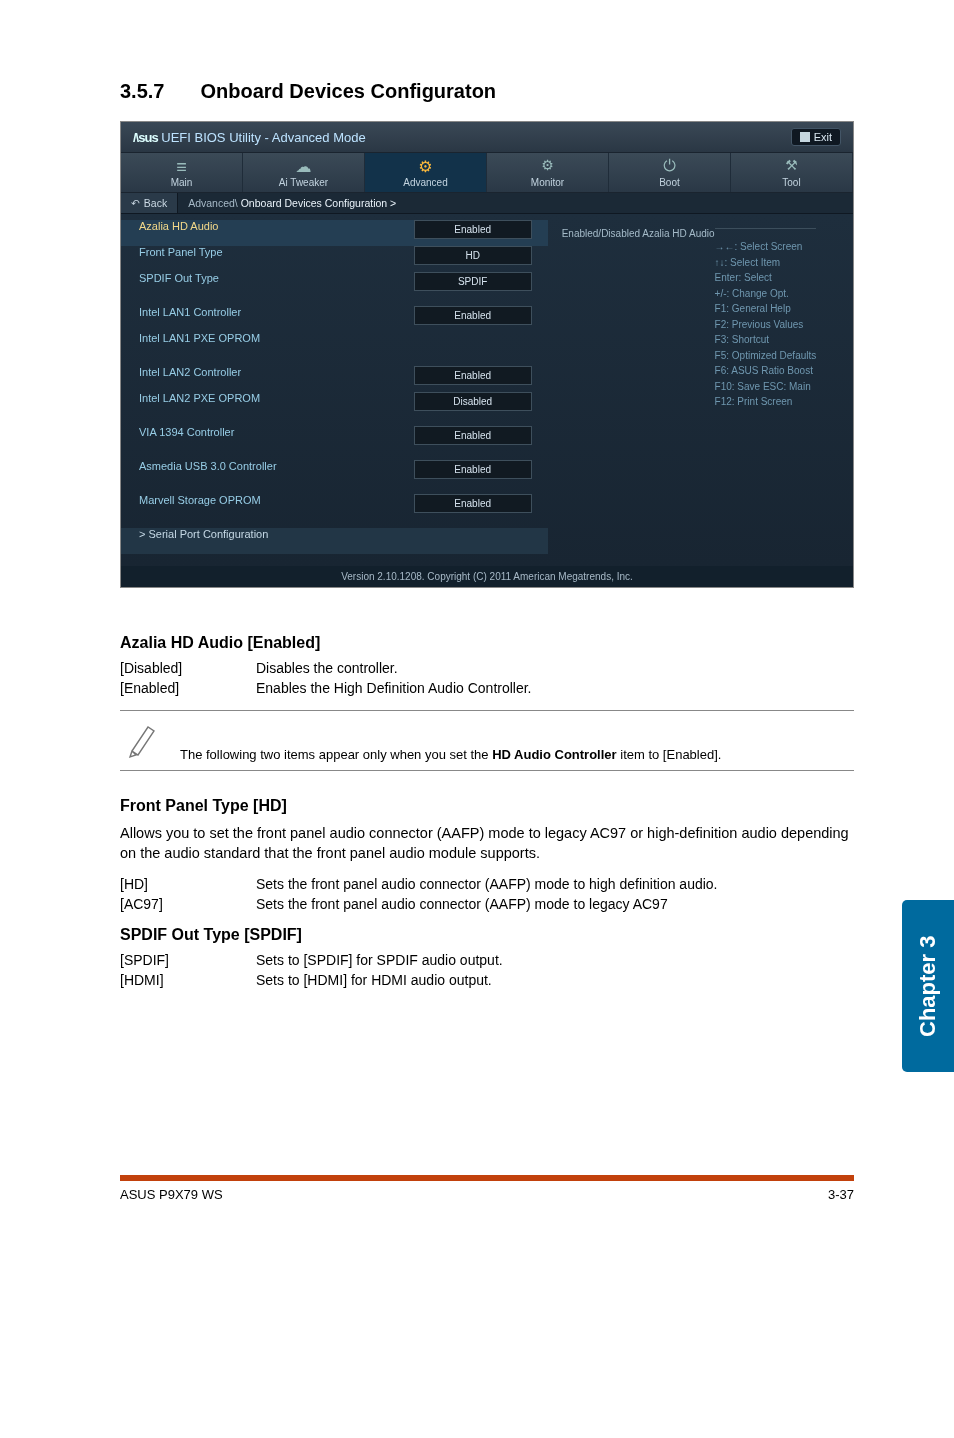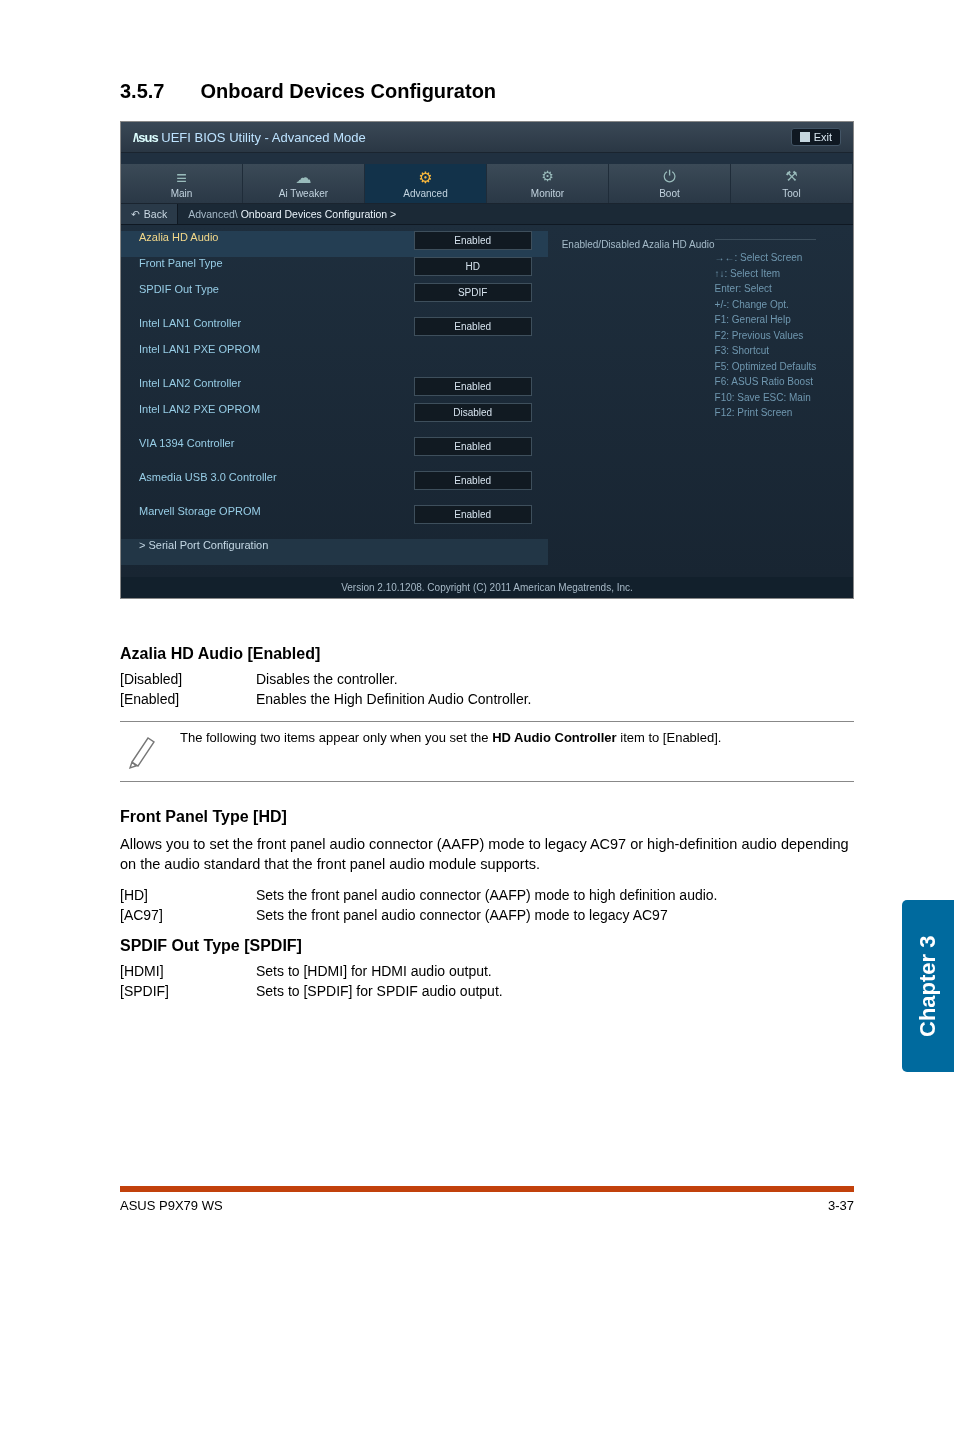--- a/index.html
+++ b/index.html
@@ -38,21 +38,20 @@
   .exit-btn {
     display:flex; align-items:center; gap:4px;
     background:#0f1822; color:#d8e6f0;
     border:1px solid #435566; border-radius:3px;
     padding:2px 8px; font-size:11px;
   }
   .tabs {
     display:flex;
     background: linear-gradient(#3b4a57,#2a3846);
     border-bottom:1px solid #1a242f;
-    margin-top:11px;
   }
   .tab {
     flex:1; text-align:center; padding:4px 0;
     border-right:1px solid #1f2c39; color:#c2d3df; font-size:10px;
   }
   .tab.active { background:#12324a; }
   .tab .icon { display:block; height:18px; margin-bottom:2px; }
   .icon-list::before { content:"\2261"; font-size:18px; color:#9bb; }
   .icon-cloud::before { content:"\2601"; font-size:16px; color:#9bb; }
   .icon-gear::before { content:"\2699"; font-size:16px; color:#fab83c; }
@@ -92,21 +91,21 @@
   .keys { border-top:1px solid #3c4e5c; padding-top:10px; color:#6f97af; line-height:1.55; }
   .bios-foot { text-align:center; background:#12202c; color:#a7b9c7; font-size:10px; padding:5px 0; }
 
   h3.sub-heading { font-size:16px; font-weight:700; margin:0 0 8px 0; }
   .def-tbl { font-size:14px; margin-bottom:14px; }
   .def-tbl .drow { display:flex; margin-bottom:4px; }
   .def-tbl .dkey { width:136px; }
   .def-tbl .dval { flex:1; }
 
   .note-box {
-    display:flex; gap:16px; align-items:flex-start;
+    display:flex; gap:16px; align-items:flex-end;
     border-top:1px solid #888; border-bottom:1px solid #888;
     padding:8px 4px; margin: 10px 0 26px 0;
     font-size:13px;
   }
   .pencil-icon svg { width:40px; height:40px; }
 
   .para { font-size:14.5px; margin:4px 0 12px 0; line-height:1.4; }
 
   .side-tab {
     position:absolute; right:0; top:900px;
@@ -295,26 +294,26 @@
     </div>
     <div class="drow">
       <span class="dkey">[AC97]</span>
       <span class="dval">Sets the front panel audio connector (AAFP) mode to legacy AC97</span>
     </div>
   </div>
 
   <h3 class="sub-heading">SPDIF Out Type [SPDIF]</h3>
   <div class="def-tbl">
     <div class="drow">
+      <span class="dkey">[SPDIF]</span>
+      <span class="dval">Sets to [SPDIF] for SPDIF audio output.</span>
+    </div>
+    <div class="drow">
       <span class="dkey">[HDMI]</span>
       <span class="dval">Sets to [HDMI] for HDMI audio output.</span>
-    </div>
-    <div class="drow">
-      <span class="dkey">[SPDIF]</span>
-      <span class="dval">Sets to [SPDIF] for SPDIF audio output.</span>
     </div>
   </div>
 
   <div class="side-tab">Chapter 3</div>
 
   <div style="height:200px"></div>
 
   <div class="footer">
     <span>ASUS P9X79 WS</span>
     <span>3-37</span>

